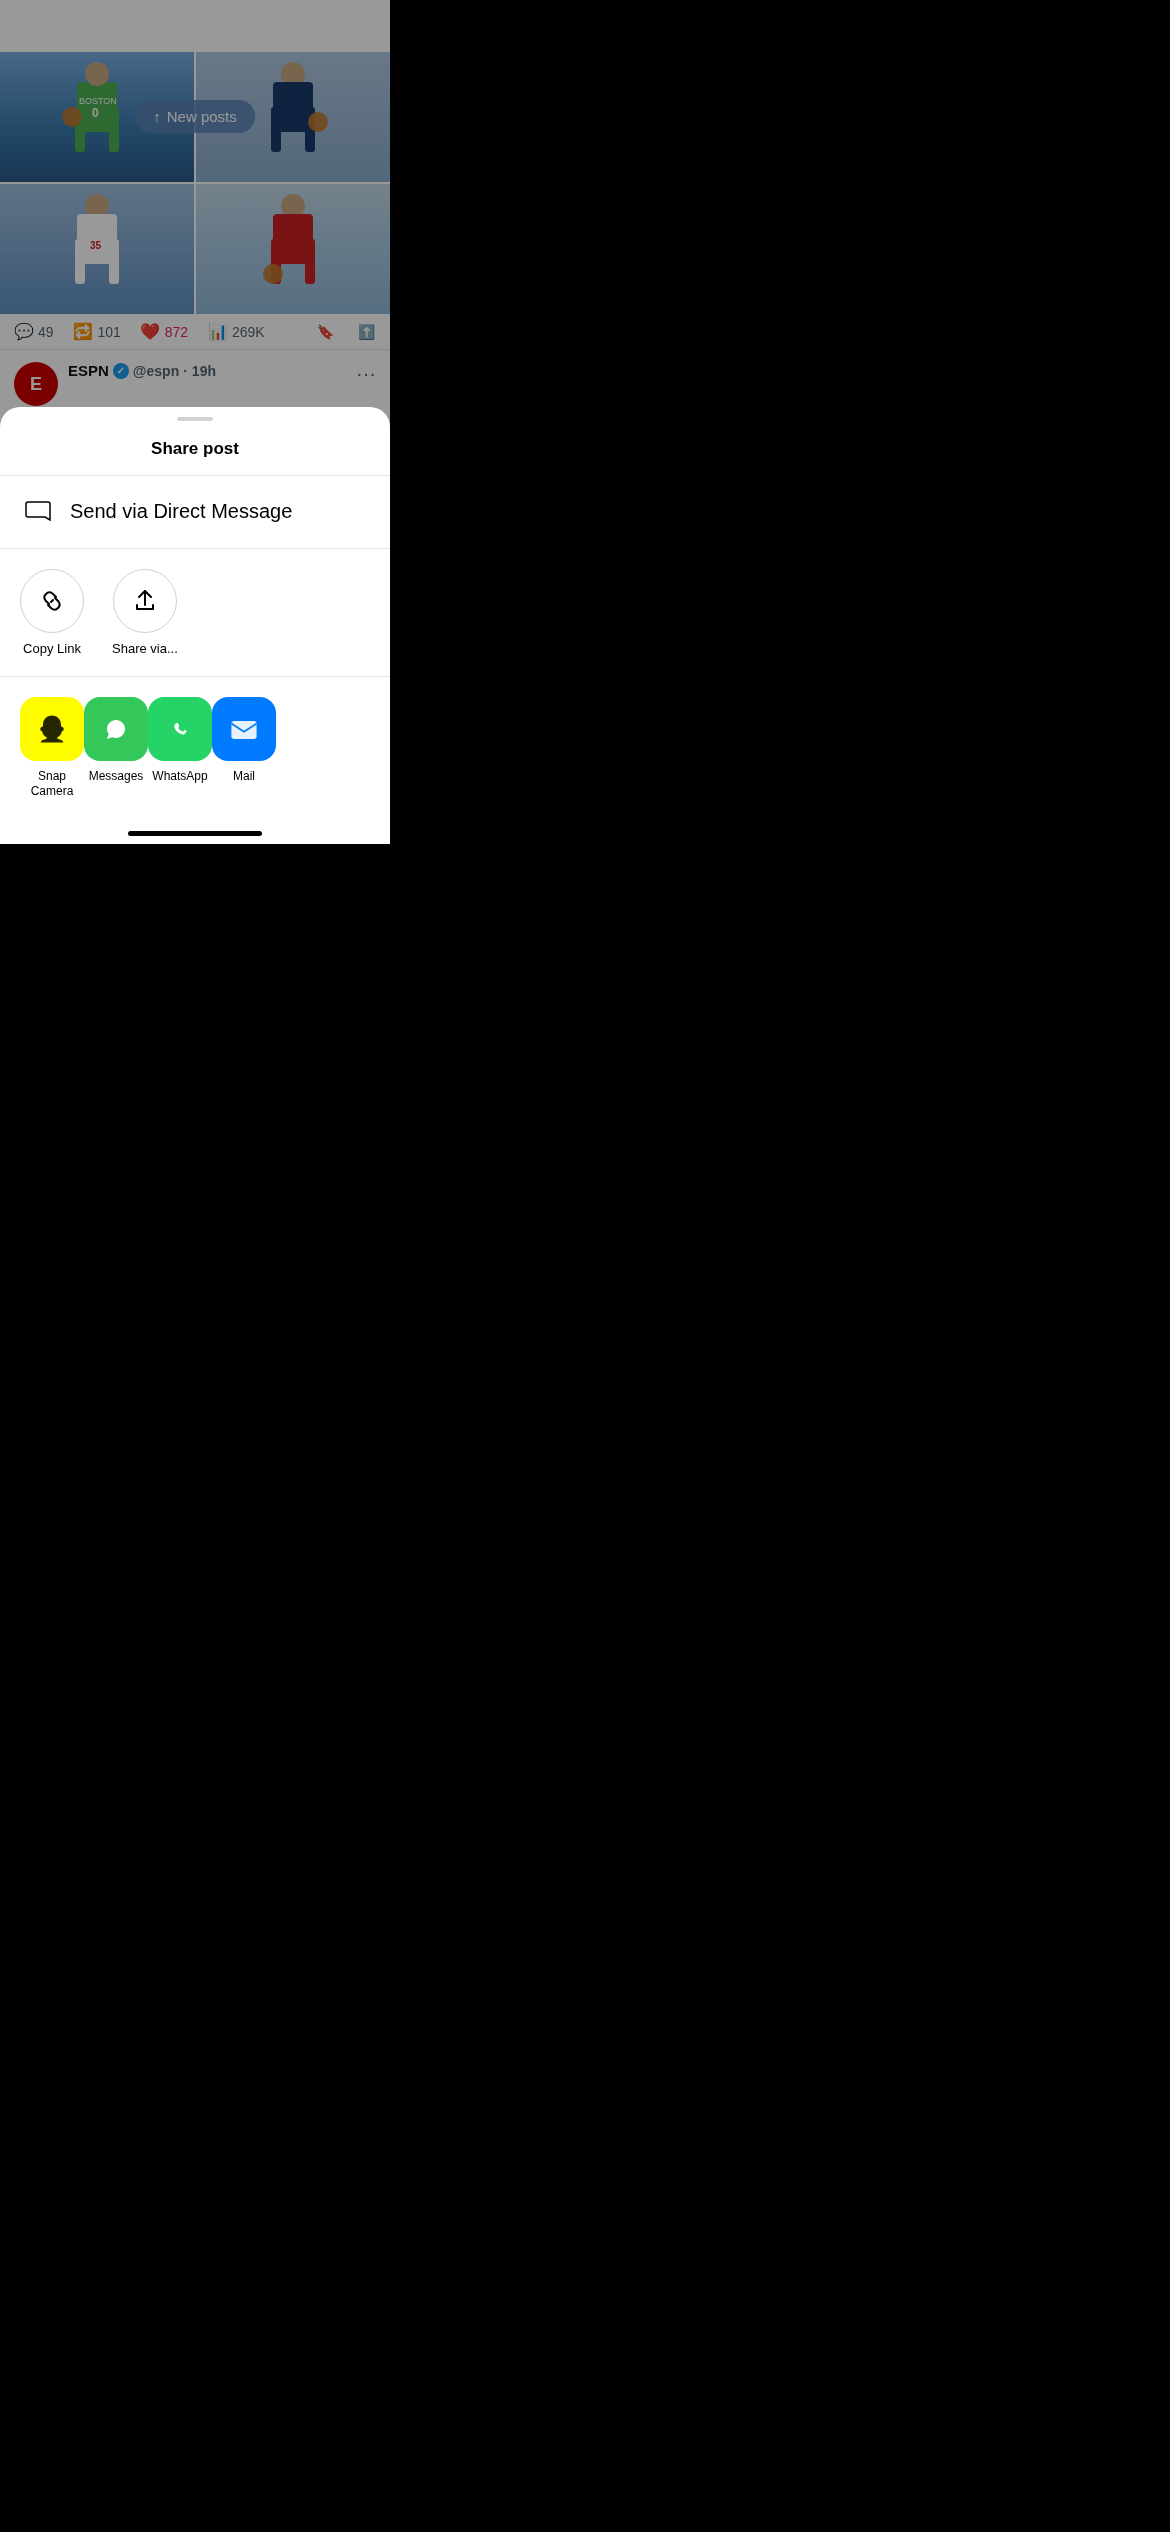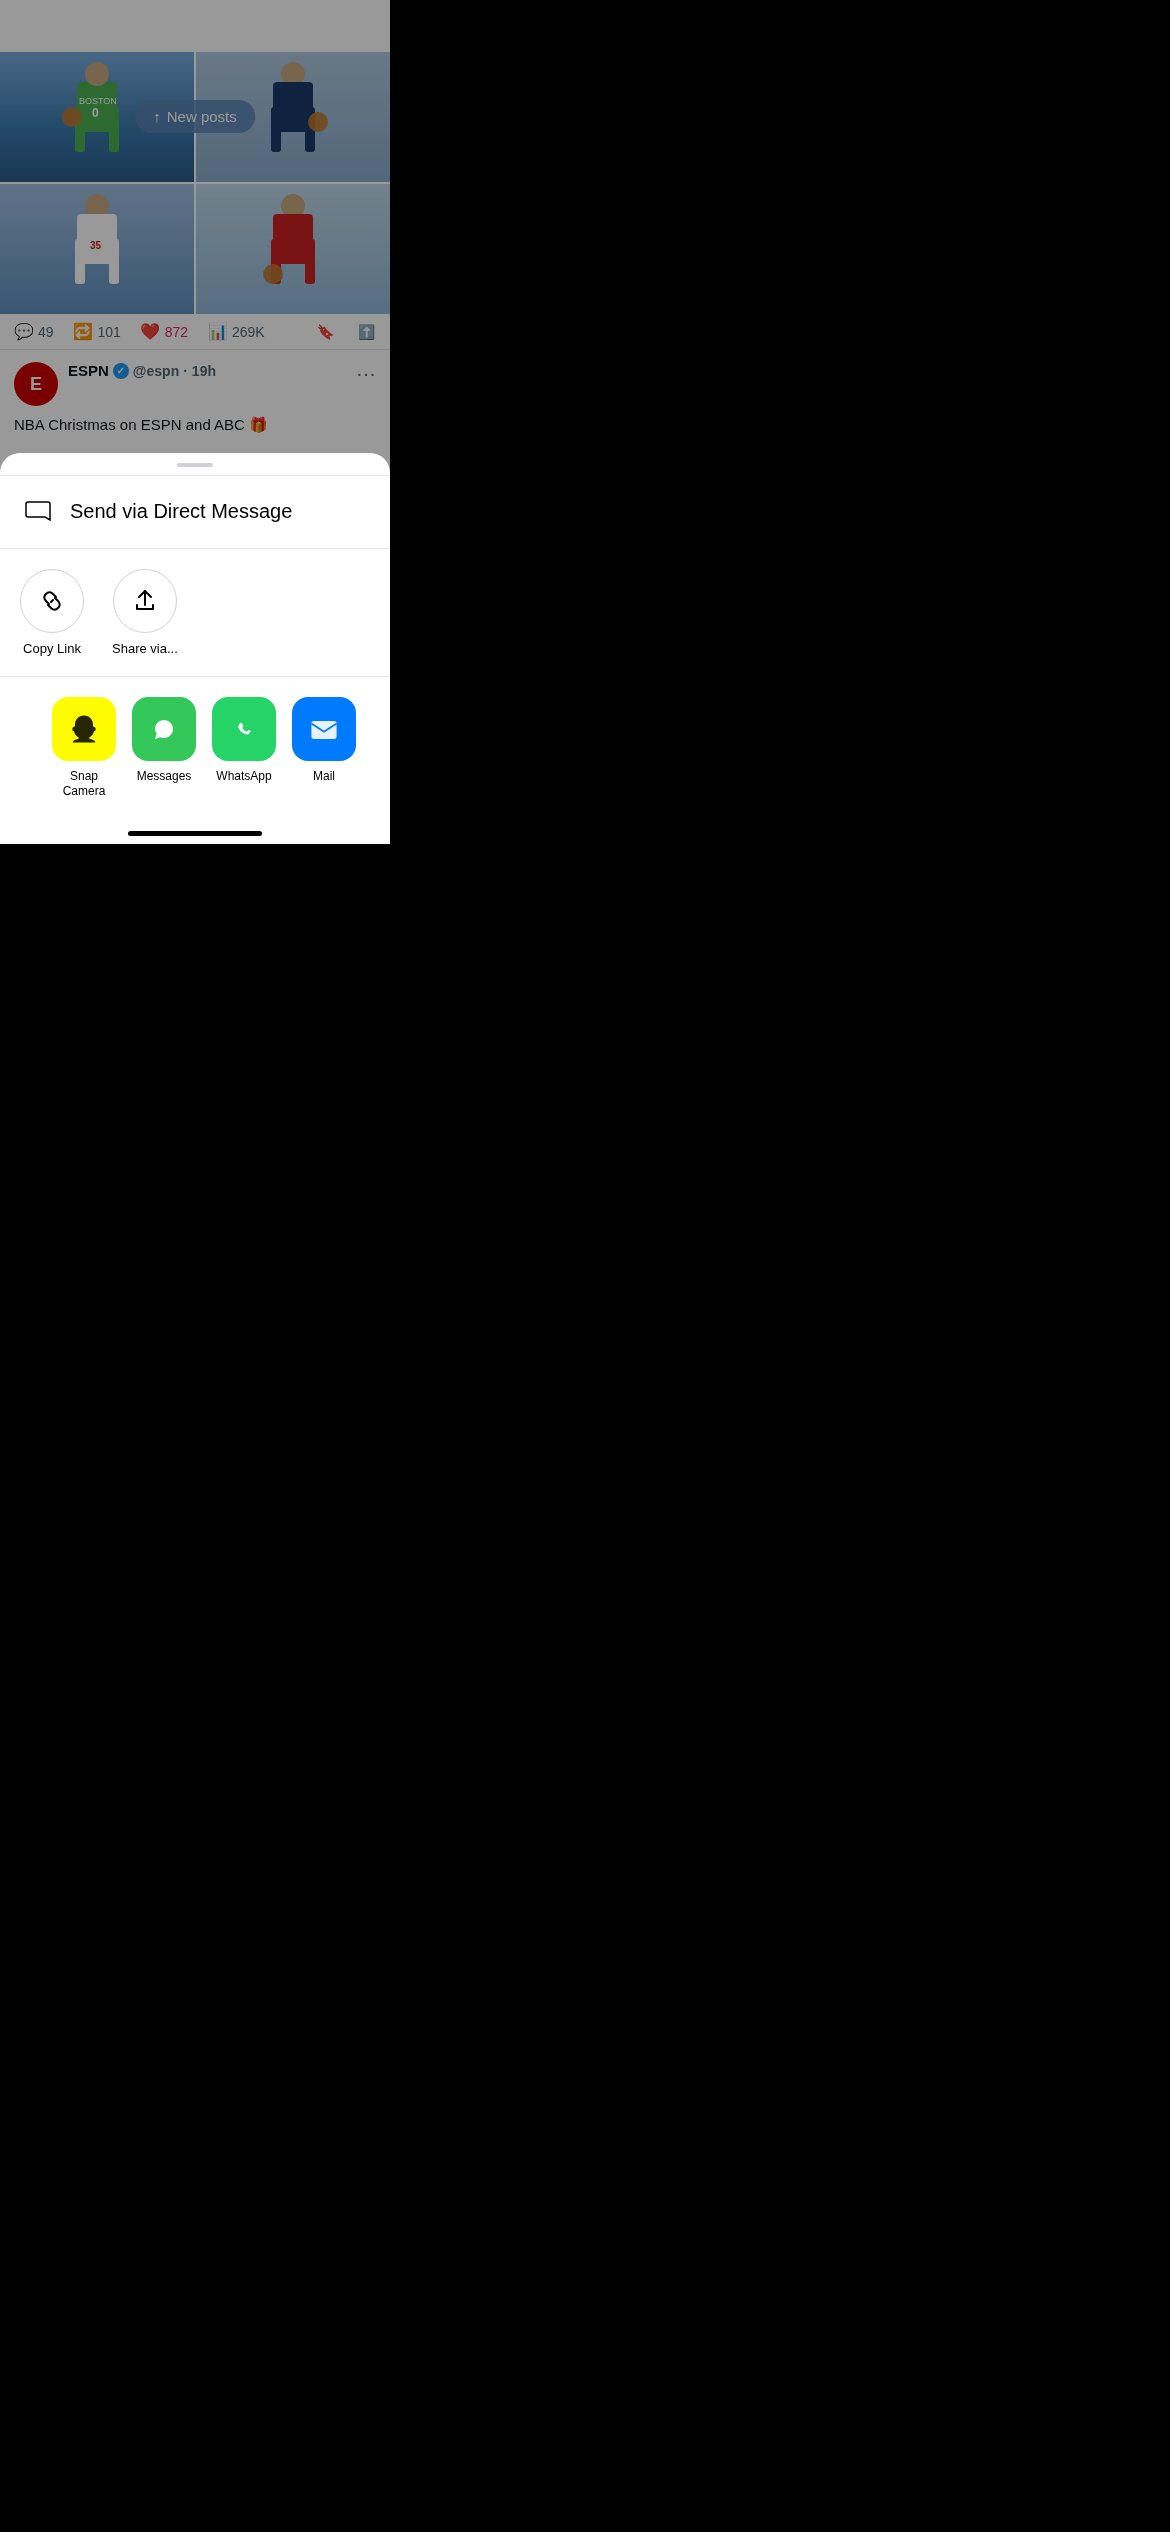--- a/index.html
+++ b/index.html
@@ -275,23 +275,21 @@
     }
     .action-label {
       font-size: 13px;
       color: #000;
       text-align: center;
     }
 
     
     .apps-row {
       display: flex;
-      gap: 16px;
       padding: 20px 20px 10px;
-      margin-left: 32px;
     }
     .app-item {
       display: flex;
       flex-direction: column;
       align-items: center;
       gap: 8px;
     }
     .app-icon {
       width: 64px; height: 64px;
       border-radius: 16px;
@@ -458,20 +456,21 @@
   <div class="tweet-card">
     <div class="card-icon">☰</div>
   </div>
 
 </div>
 
 <div class="overlay"></div>
 
 <div class="share-sheet">
   <div class="sheet-handle"></div>
+  <div class="sheet-title">Share post</div>
 
   <div class="divider"></div>
 
   
   <div class="dm-row">
     <div class="dm-icon">
       <svg viewBox="0 0 28 28" fill="none">
         <path d="M2 6a2 2 0 012-2h20a2 2 0 012 2v16l-5-3H4a2 2 0 01-2-2V6z" stroke="#000" stroke-width="1.5" fill="none"></path>
       </svg>
     </div>

